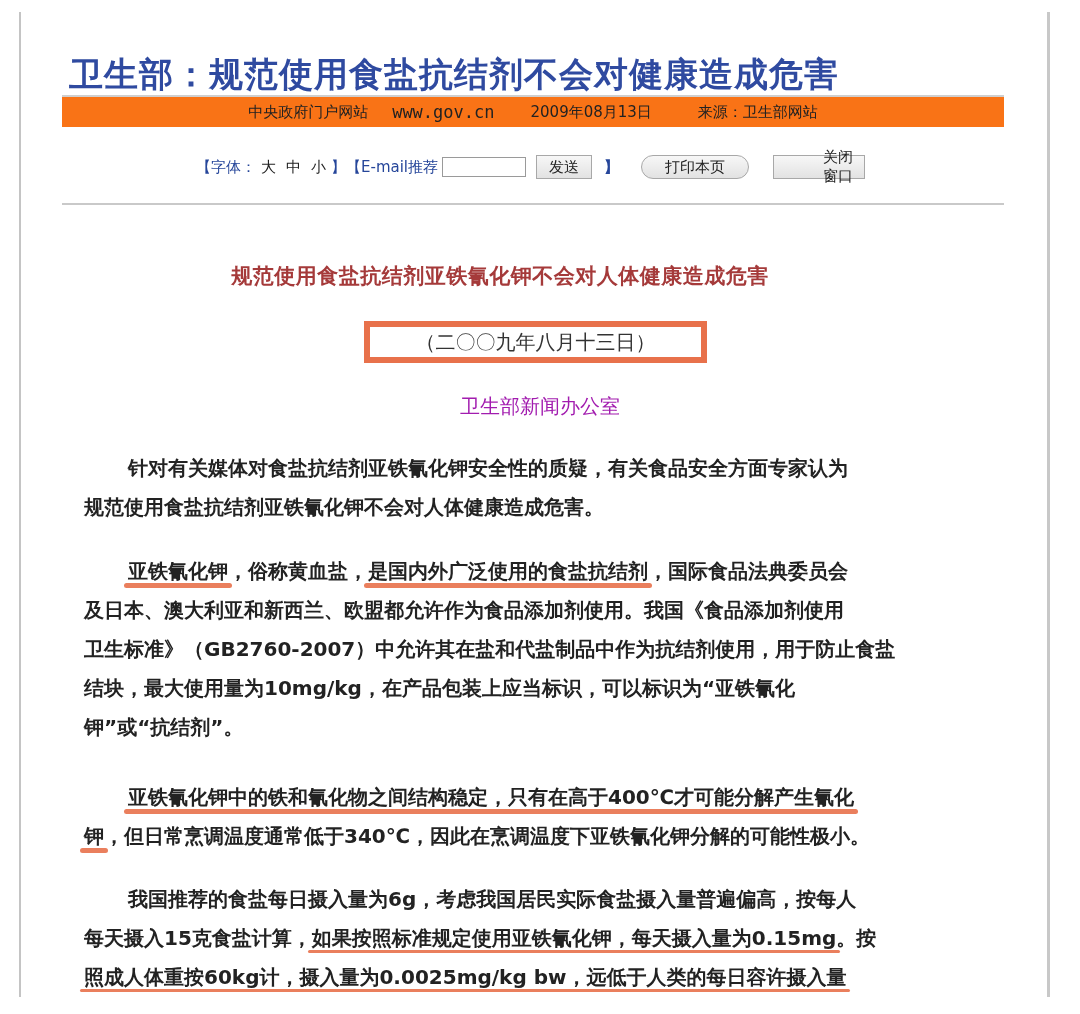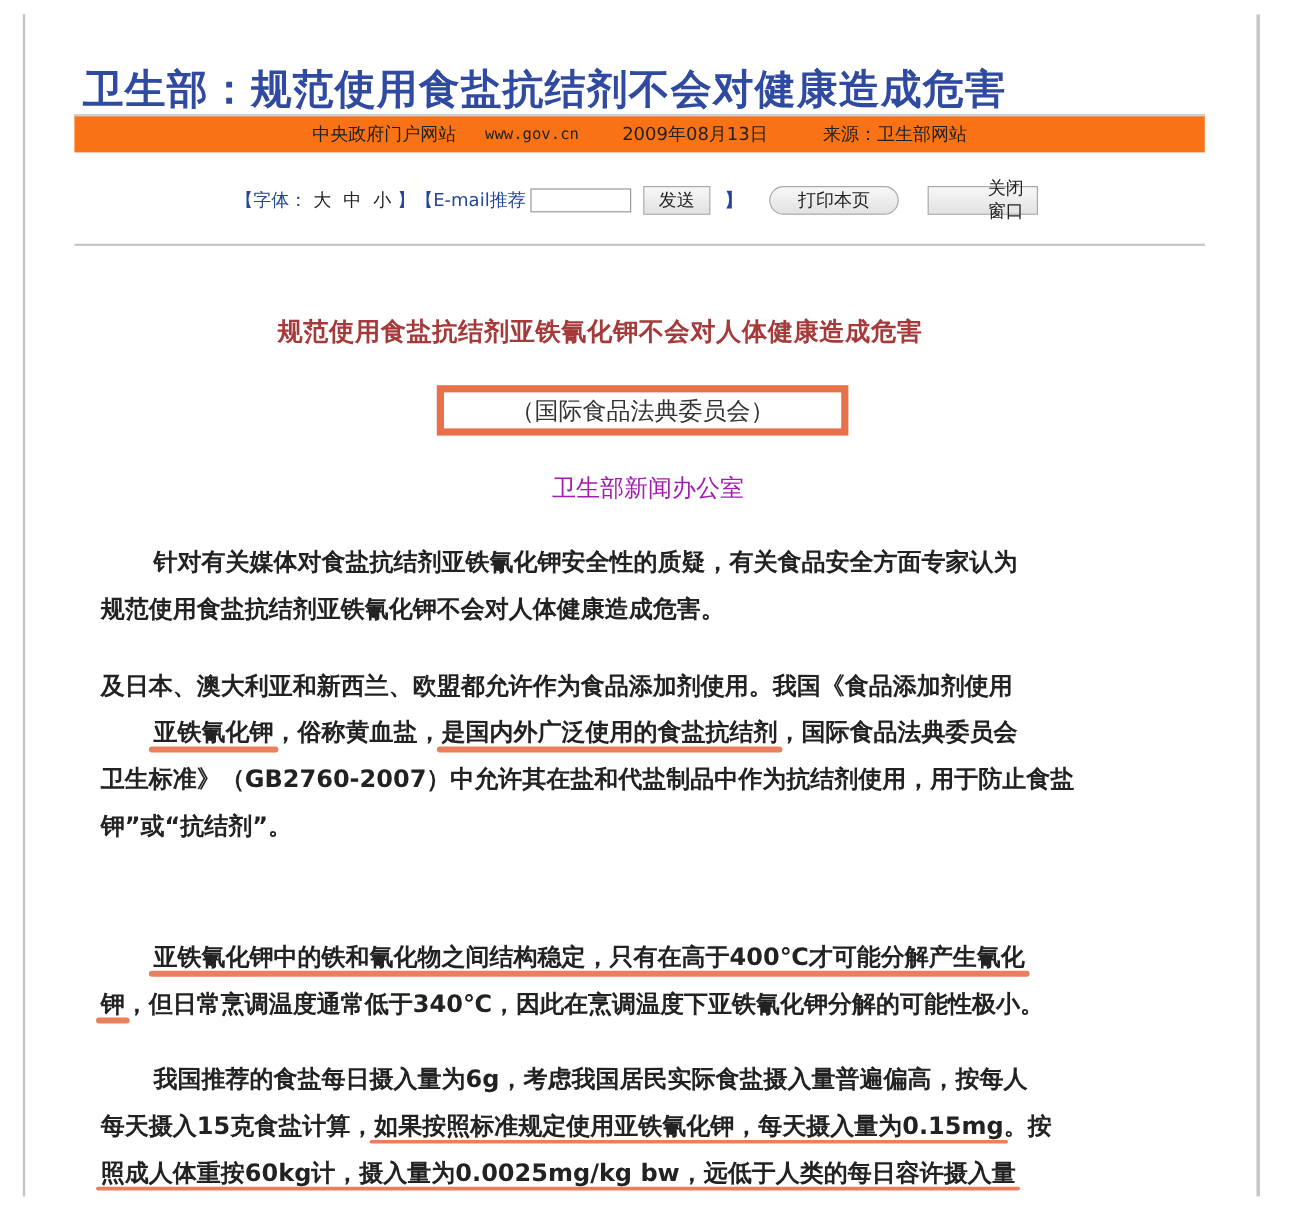--- a/index.html
+++ b/index.html
@@ -10,21 +10,21 @@
 
   .page-title { position: absolute; left: 0; top: 28px; width: 908px; text-align: center;
                 font-family: "DejaVu Serif", serif; font-size: 34px; font-weight: bold;
                 color: #2f4aa0; letter-spacing: 1px; margin-top: 24px; }
 
   .info-bar { position: absolute; left: 62px; top: 95px; width: 942px; height: 32px;
               background: #f97316; border-top: 2px solid #cfcfcf; box-sizing: border-box;
               display: flex; align-items: center; justify-content: center; font-size: 15px; color: #222; }
   .info-bar span { white-space: nowrap; }
   .info-site { margin-right: 24px; }
-  .info-url { font-family: "DejaVu Sans Mono", monospace; font-size: 13px; margin-right: 36px; }
+  .info-url { font-family: "DejaVu Sans Mono", monospace; font-size: 17px; margin-right: 36px; }
   .info-date { margin-right: 46px; }
 
   .toolbar { position: absolute; left: 196px; top: 152px; height: 30px; display: flex; align-items: center;
              font-size: 15px; color: #26469a; }
   .tb-text { white-space: nowrap; }
   .tb-size { color: #222; margin: 0 5px; cursor: pointer; }
   .email-input { width: 82px; height: 18px; border: 1px solid #9a9a9a; margin-left: 4px; padding: 0; box-sizing: content-box; }
   .btn { display: inline-flex; align-items: center; justify-content: center; height: 24px;
          border: 1px solid #a8a8a8; background: linear-gradient(#f7f7f7, #e2e2e2);
          font-size: 15px; color: #222; padding: 0 8px; box-sizing: border-box; cursor: pointer; font-family: Liberation Sans, sans-serif; }
@@ -78,36 +78,37 @@
   <span class="tb-text bracket-close">】</span>
   <button class="btn btn-print">打印本页</button>
   <button class="btn btn-close">关闭窗口</button>
 </div>
 
 <div class="hr-rule"></div>
 
 <div class="headline">规范使用食盐抗结剂亚铁氰化钾不会对人体健康造成危害</div>
 
 <div class="date-box">
-  <span>（国际食品法典委员会）</span>
+  <span>（二〇〇九年八月十三日）</span>
 </div>
 
 <div class="office">卫生部新闻办公室</div>
 
 <div class="para" style="top:449px;">
   <span class="line indent">针对有关媒体对食盐抗结剂亚铁氰化钾安全性的质疑，有关食品安全方面专家认为</span>
   <span class="line">规范使用食盐抗结剂亚铁氰化钾不会对人体健康造成危害。</span>
 </div>
 
 <div class="para" style="top:552px;">
-  <span class="line">及日本、澳大利亚和新西兰、欧盟都允许作为食品添加剂使用。我国《食品添加剂使用</span>
   <span class="line indent">
     <span class="hl">亚铁氰化钾</span><span>，俗称黄血盐，</span><span class="hl">是国内外广泛使用的食盐抗结剂</span><span>，国际食品法典委员会</span>
   </span>
+  <span class="line">及日本、澳大利亚和新西兰、欧盟都允许作为食品添加剂使用。我国《食品添加剂使用</span>
   <span class="line">卫生标准》（GB2760-2007）中允许其在盐和代盐制品中作为抗结剂使用，用于防止食盐</span>
+  <span class="line">结块，最大使用量为10mg/kg，在产品包装上应当标识，可以标识为“亚铁氰化</span>
   <span class="line">钾”或“抗结剂”。</span>
 </div>
 
 <div class="para" style="top:778px;">
   <span class="line indent">
     <span class="hl">亚铁氰化钾中的铁和氰化物之间结构稳定，只有在高于400℃才可能分解产生氰化</span>
   </span>
   <span class="line">
     <span class="hl">钾</span><span>，但日常烹调温度通常低于340℃，因此在烹调温度下亚铁氰化钾分解的可能性极小。</span>
   </span>

